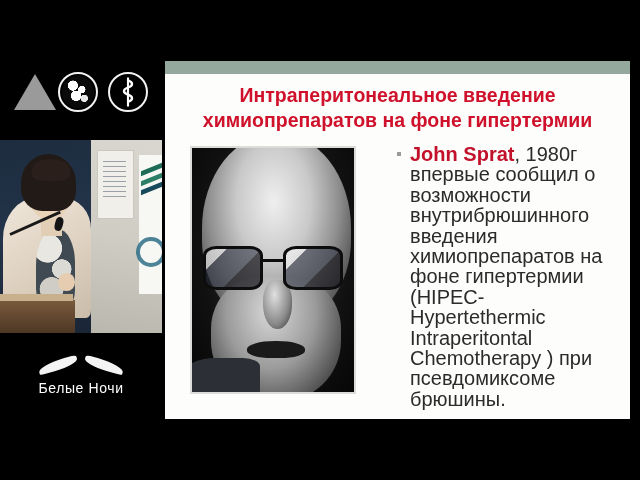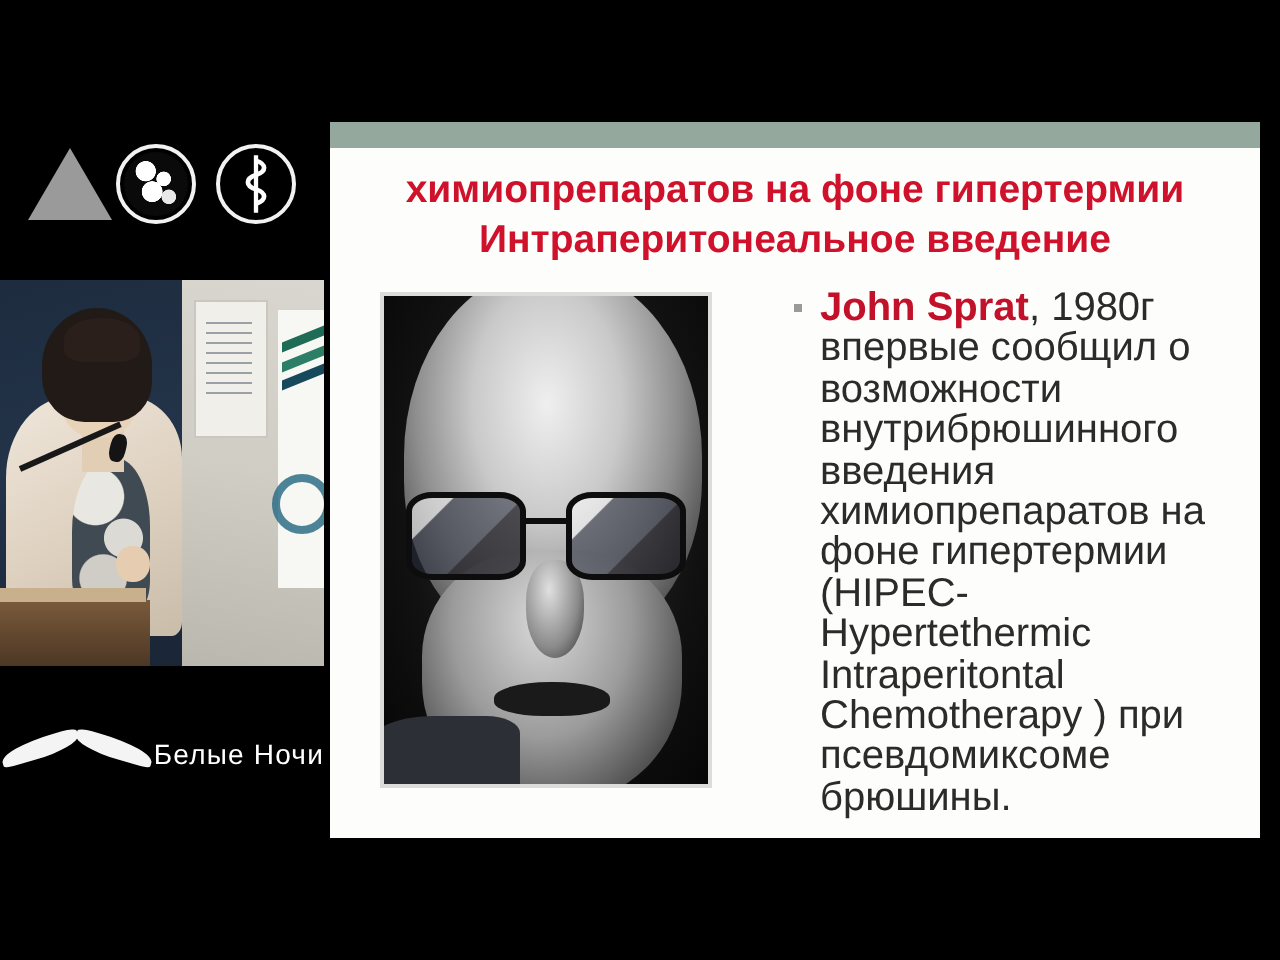--- a/index.html
+++ b/index.html
@@ -74,21 +74,21 @@
     background:#2a1f1a; border-radius:50% 50% 28% 28%; }
   .vf-mic { position:absolute; left:6%; top:48%; width:34%; height:3px;
     background:#181818; transform:rotate(-24deg); transform-origin:left center; }
   .vf-micHead { position:absolute; left:34%; top:40%; width:8px; height:14px;
     border-radius:40%; background:#141414; transform:rotate(14deg); }
   .vf-hand { position:absolute; left:36%; bottom:22%; width:10%; height:9%;
     background:#e6cdb2; border-radius:50%; }
 
   
   .brand { position:absolute; left:0; top:333px; width:162px; height:86px;
-    background:#000; display:flex; flex-direction:row;
+    background:#000; display:flex; flex-direction:column;
     align-items:center; justify-content:center; }
   .brand-mark { position:relative; width:86px; height:22px; }
   .brand-wing { position:absolute; top:4px; width:40px; height:10px;
     background:#f4f4f4; }
   .brand-wing.l { left:0;  border-radius:70% 18% 60% 12%;
     transform:rotate(-16deg); }
   .brand-wing.r { right:0; border-radius:18% 70% 12% 60%;
     transform:rotate(16deg); }
   .brand-text { color:#fff; font-size:14px; letter-spacing:.6px;
     margin-top:2px; white-space:nowrap; }
@@ -177,22 +177,22 @@
       <div class="brand-wing l"></div>
       <div class="brand-wing r"></div>
     </div>
     <div class="brand-text">Белые Ночи</div>
   </div>
 
   <div class="slide">
     <div class="slide-band"></div>
 
     <div class="slide-title">
+      <div>Интраперитонеальное введение</div>
       <div>химиопрепаратов на фоне гипертермии</div>
-      <div>Интраперитонеальное введение</div>
     </div>
 
     <div class="slide-photo">
       <div class="ph-bg"></div>
       <div class="ph-skull"></div>
       <div class="ph-jaw"></div>
       <div class="ph-nose"></div>
       <div class="ph-mouth"></div>
       <div class="ph-glasses">
         <div class="ph-lens l"></div>

